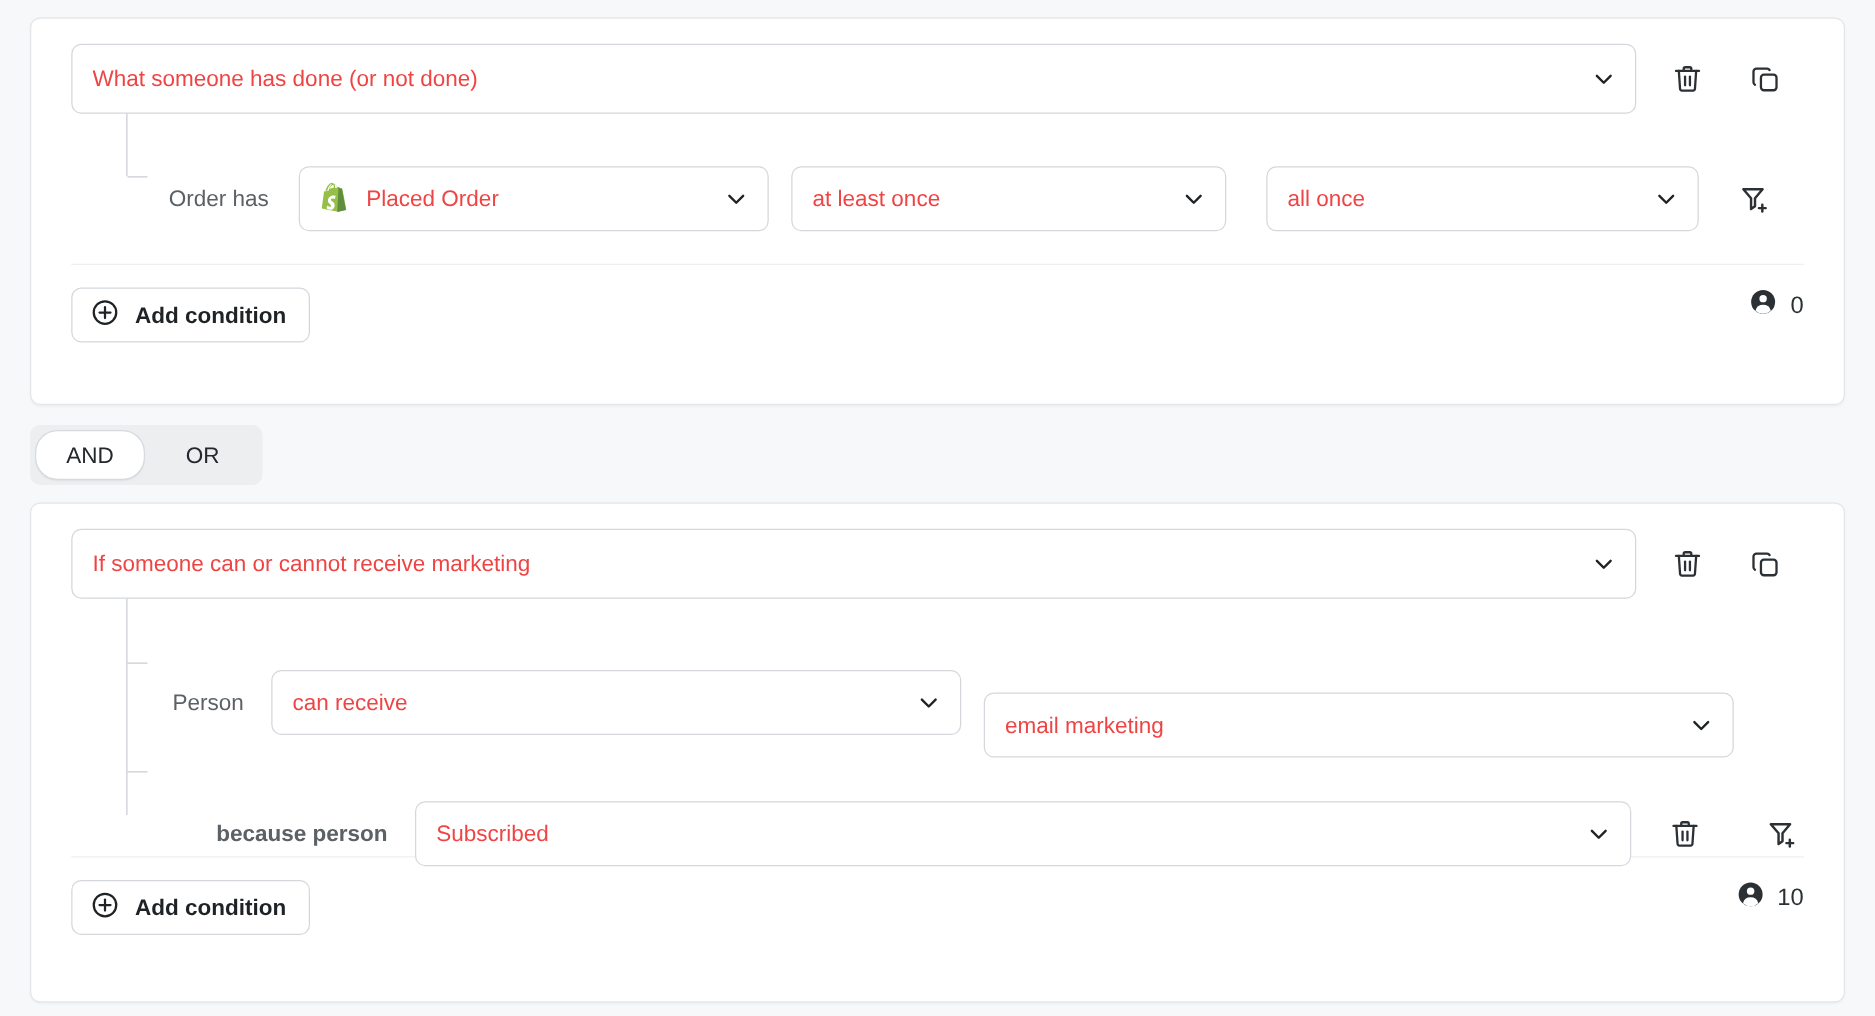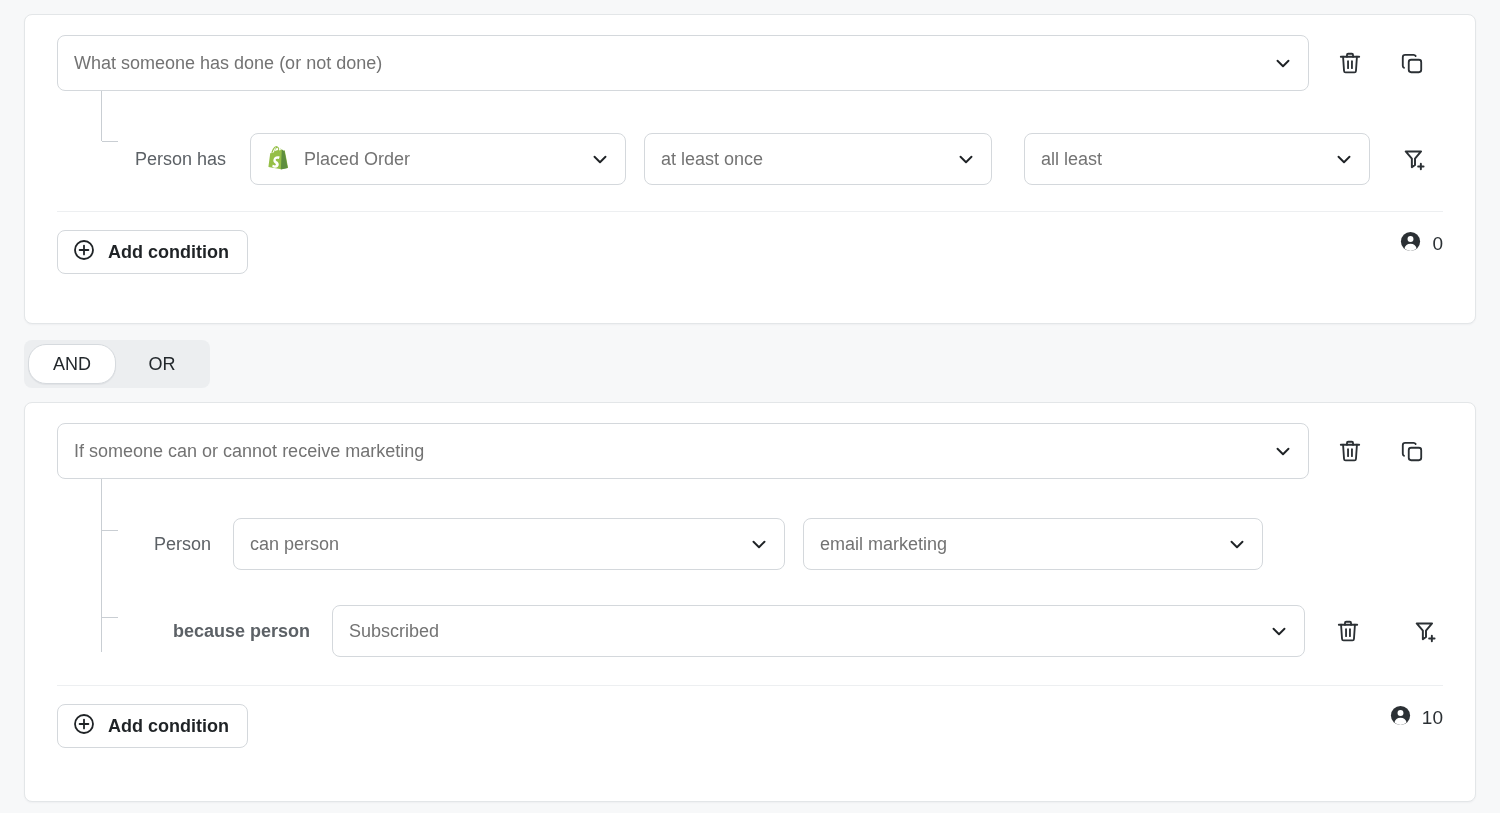--- a/index.html
+++ b/index.html
@@ -26,21 +26,21 @@
   .select {
     position: relative;
     display: flex;
     align-items: center;
     height: 52px;
     border: 1px solid #d4d8dc;
     border-radius: 8px;
     background: #fff;
     padding: 0 46px 0 16px;
     font-size: 18px;
-    color: #737373;
+    color: #ef4444;
     white-space: nowrap;
     overflow: hidden;
     cursor: pointer;
   }
   .select.tall { height: 56px; }
   .select .chev {
     position: absolute; right: 14px; top: 50%;
     transform: translateY(-50%);
     width: 22px; height: 22px;
     display: flex; align-items: center; justify-content: center;
@@ -175,21 +175,21 @@
               </svg>
             </span>
           </div>
         </div>
       </div>
 
       <div class="tree" style="padding-top:18px; height:120px;">
         <div class="tree-vline" style="top:0; height:50px;"></div>
         <div class="tick" style="top:50px;"></div>
         <div class="row" style="padding-left:78px; margin-top:24px;">
-          <span class="row-label">Person has</span>
+          <span class="row-label">Order has</span>
           <div class="select" style="width:376px; margin-left:8px;">
             <span class="leading-icon">
               <svg width="25" height="27" viewBox="0 0 48 54">
                 <path d="M35.4 9.3c-.2-.1-.5-.2-.8-.2l-2.3.2s-1.8-1.8-2-2c-.2-.2-.6-.1-.8-.1 0 0-.4.1-1 .3-.6-1.8-1.7-3.5-3.7-3.5h-.2C24.1 2.8 23.3 2.4 22.6 2.4c-5.2 0-7.7 6.5-8.5 9.8-2 .6-3.5 1.1-3.6 1.2-1.1.4-1.2.4-1.3 1.4-.1.8-3 23.4-3 23.4l22.8 4.3 12.4-2.7S35.6 9.6 35.4 9.3zM28.3 8.1l-3 .9v-.6c0-1.8-.3-3.3-.7-4.5 1.7.2 2.9 2.2 3.7 4.2zm-5.8-3.9c.5.6.9 1.5.9 3.5v.3l-6.2 1.9C18.4 6.6 20.5 4.5 22.5 4.2zM21.6 1.1c.4 0 .8.1 1.1.4-2.7 1.3-5.5 4.5-6.7 10.7l-4.9 1.5C12.1 10.5 14.9 1.1 21.6 1.1z" fill="#95BF47" transform="translate(-5 -1) scale(1.12)"></path>
                 <path d="M34.6 9.1l-2.3.2s-1.8-1.8-2-2c-.1-.1-.2-.1-.3-.1L28.3 43l12.4-2.7S34.8 9.4 34.6 9.1z" fill="#5E8E3E" transform="translate(-5 -1) scale(1.12)"></path>
                 <path d="M26.1 19.9L24.6 24.5s-1.4-.7-3-.7c-2.4 0-2.5 1.5-2.5 1.9 0 2.1 5.5 2.9 5.5 7.8 0 3.9-2.4 6.4-5.7 6.4-4 0-6-2.5-6-2.5l1.1-3.5s2.1 1.8 3.8 1.8c1.1 0 1.6-.9 1.6-1.6 0-2.7-4.5-2.8-4.5-7.3 0-3.8 2.7-7.5 8.2-7.5 2.2 0 3.3.6 3.3.6z" fill="#FFFFFF" transform="translate(-5 -1) scale(1.12)"></path>
               </svg>
             </span>
             <span class="val">Placed Order</span>
             <span class="chev">
@@ -200,21 +200,21 @@
           </div>
           <div class="select" style="width:348px; margin-left:2px;">
             <span class="val">at least once</span>
             <span class="chev">
               <svg width="22" height="22" viewBox="0 0 24 24" fill="none" stroke="#1f2326" stroke-width="2.1" stroke-linecap="round" stroke-linejoin="round">
                   <polyline points="6 9.5 12 15.5 18 9.5"></polyline>
                 </svg>
             </span>
           </div>
           <div class="select" style="width:346px; margin-left:16px;">
-            <span class="val">all least</span>
+            <span class="val">all once</span>
             <span class="chev">
               <svg width="22" height="22" viewBox="0 0 24 24" fill="none" stroke="#1f2326" stroke-width="2.1" stroke-linecap="round" stroke-linejoin="round">
                   <polyline points="6 9.5 12 15.5 18 9.5"></polyline>
                 </svg>
             </span>
           </div>
           <div class="icon-btn" style="margin-left:12px;">
             <span>
               <svg width="26" height="26" viewBox="0 0 24 24" fill="none" stroke="#2b3034" stroke-width="1.8" stroke-linecap="round" stroke-linejoin="round">
                 <path d="M3.4 5h14.2l-5.6 6.6v5.9L9.1 19.6v-8L3.4 5z"></path>
@@ -296,30 +296,30 @@
           </div>
         </div>
       </div>
 
       <div class="tree" style="padding-top:14px; height:206px;">
         <div class="tree-vline" style="top:0; height:173px;"></div>
         <div class="tick" style="top:51px;"></div>
         <div class="tick" style="top:138px;"></div>
 
         <div class="row" style="padding-left:78px; margin-top:25px;">
-          <span class="row-label" style="width:60px;margin-left:16px;">Person</span>
+          <span class="row-label" style="width:60px;">Person</span>
           <div class="select" style="width:552px; margin-left:6px;">
-            <span class="val">can person</span>
-            <span class="chev">
-              <svg width="22" height="22" viewBox="0 0 24 24" fill="none" stroke="#1f2326" stroke-width="2.1" stroke-linecap="round" stroke-linejoin="round">
-                  <polyline points="6 9.5 12 15.5 18 9.5"></polyline>
-                </svg>
-            </span>
-          </div>
-          <div class="select" style="width:460px; margin-left:2px;">
+            <span class="val">can receive</span>
+            <span class="chev">
+              <svg width="22" height="22" viewBox="0 0 24 24" fill="none" stroke="#1f2326" stroke-width="2.1" stroke-linecap="round" stroke-linejoin="round">
+                  <polyline points="6 9.5 12 15.5 18 9.5"></polyline>
+                </svg>
+            </span>
+          </div>
+          <div class="select" style="width:600px; margin-left:2px;margin-top:36px;">
             <span class="val">email marketing</span>
             <span class="chev">
               <svg width="22" height="22" viewBox="0 0 24 24" fill="none" stroke="#1f2326" stroke-width="2.1" stroke-linecap="round" stroke-linejoin="round">
                   <polyline points="6 9.5 12 15.5 18 9.5"></polyline>
                 </svg>
             </span>
           </div>
         </div>
 
         <div class="row" style="padding-left:78px; margin-top:35px;">

